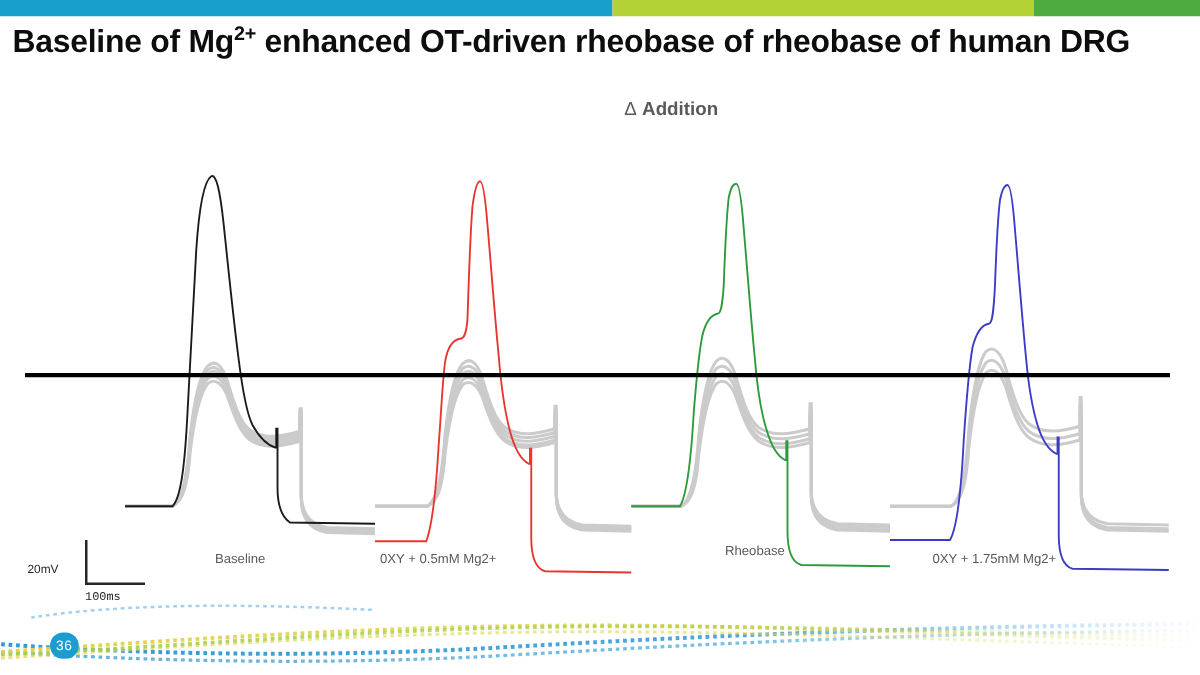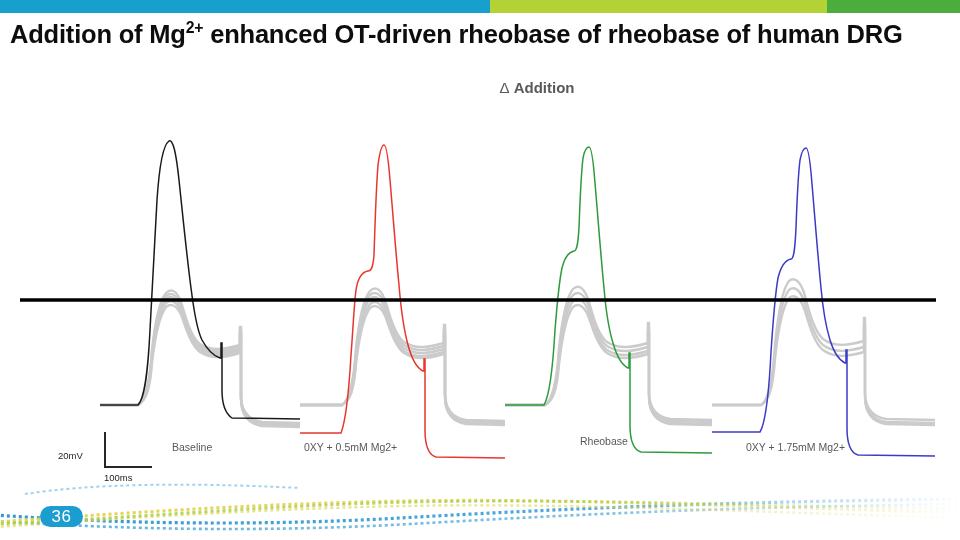--- a/index.html
+++ b/index.html
@@ -35,48 +35,48 @@
   .plot{position:absolute;left:0;top:0;width:960px;height:540px;}
   .plot svg{display:block;}
 
   
   .tlabel{
     position:absolute;font-size:10.5px;color:#595959;
     white-space:nowrap;
   }
 
   
-  .scalebar{position:absolute;left:22px;top:428px;width:115px;height:62px;margin-left:36px;}
+  .scalebar{position:absolute;left:22px;top:428px;width:115px;height:62px;}
   .sb-v{position:absolute;left:46px;top:4px;width:2px;height:36px;background:#262626;}
   .sb-h{position:absolute;left:46px;top:38px;width:48px;height:2px;background:#262626;}
   .sb-mv{position:absolute;left:0px;top:22px;font-size:9.5px;color:#262626;}
-  .sb-ms{position:absolute;left:46px;top:44px;font-size:9.5px;color:#262626;}
+  .sb-ms{position:absolute;left:46px;top:44px;font-size:9.5px;color:#262626;font-family:Liberation Mono, monospace;}
 
   
   .footer{position:absolute;left:0;bottom:0;width:960px;height:60px;}
   .pagebadge{
-    position:absolute;left:40px;top:506px;width:43px;height:21px;
+    position:absolute;left:40px;top:506px;width:23px;height:21px;
     border-radius:11px;background:#1b9dd0;
-    color:#ffffff;font-size:17px;
+    color:#ffffff;font-size:11px;
     display:flex;align-items:center;justify-content:center;
     letter-spacing:0.5px;
   }
 </style>
 </head>
 <body>
 
 <div id="slide">
 
   <div class="topbar">
     <div class="seg" style="width:490px;background:#17a0ce;"></div>
     <div class="seg" style="width:337px;background:#b2d236;"></div>
     <div class="seg" style="width:133px;background:#4cad3e;"></div>
   </div>
 
-  <div class="title"><span>Addition of Mg</span><sup>2+</sup><span> enhanced OT-driven rheobase of rheobase of human DRG</span></div>
+  <div class="title"><span>Baseline of Mg</span><sup>2+</sup><span> enhanced OT-driven rheobase of rheobase of human DRG</span></div>
 
   <div class="subtitle"><span class="delta">Δ</span>
     <span>Addition</span></div>
 
   <div class="plot">
   <svg width="960" height="540" viewBox="0 0 960 540" xmlns="http://www.w3.org/2000/svg">
 
     <g>
 
       <g fill="none" stroke="#c9c9c9" stroke-width="2.4" opacity="0.95">

